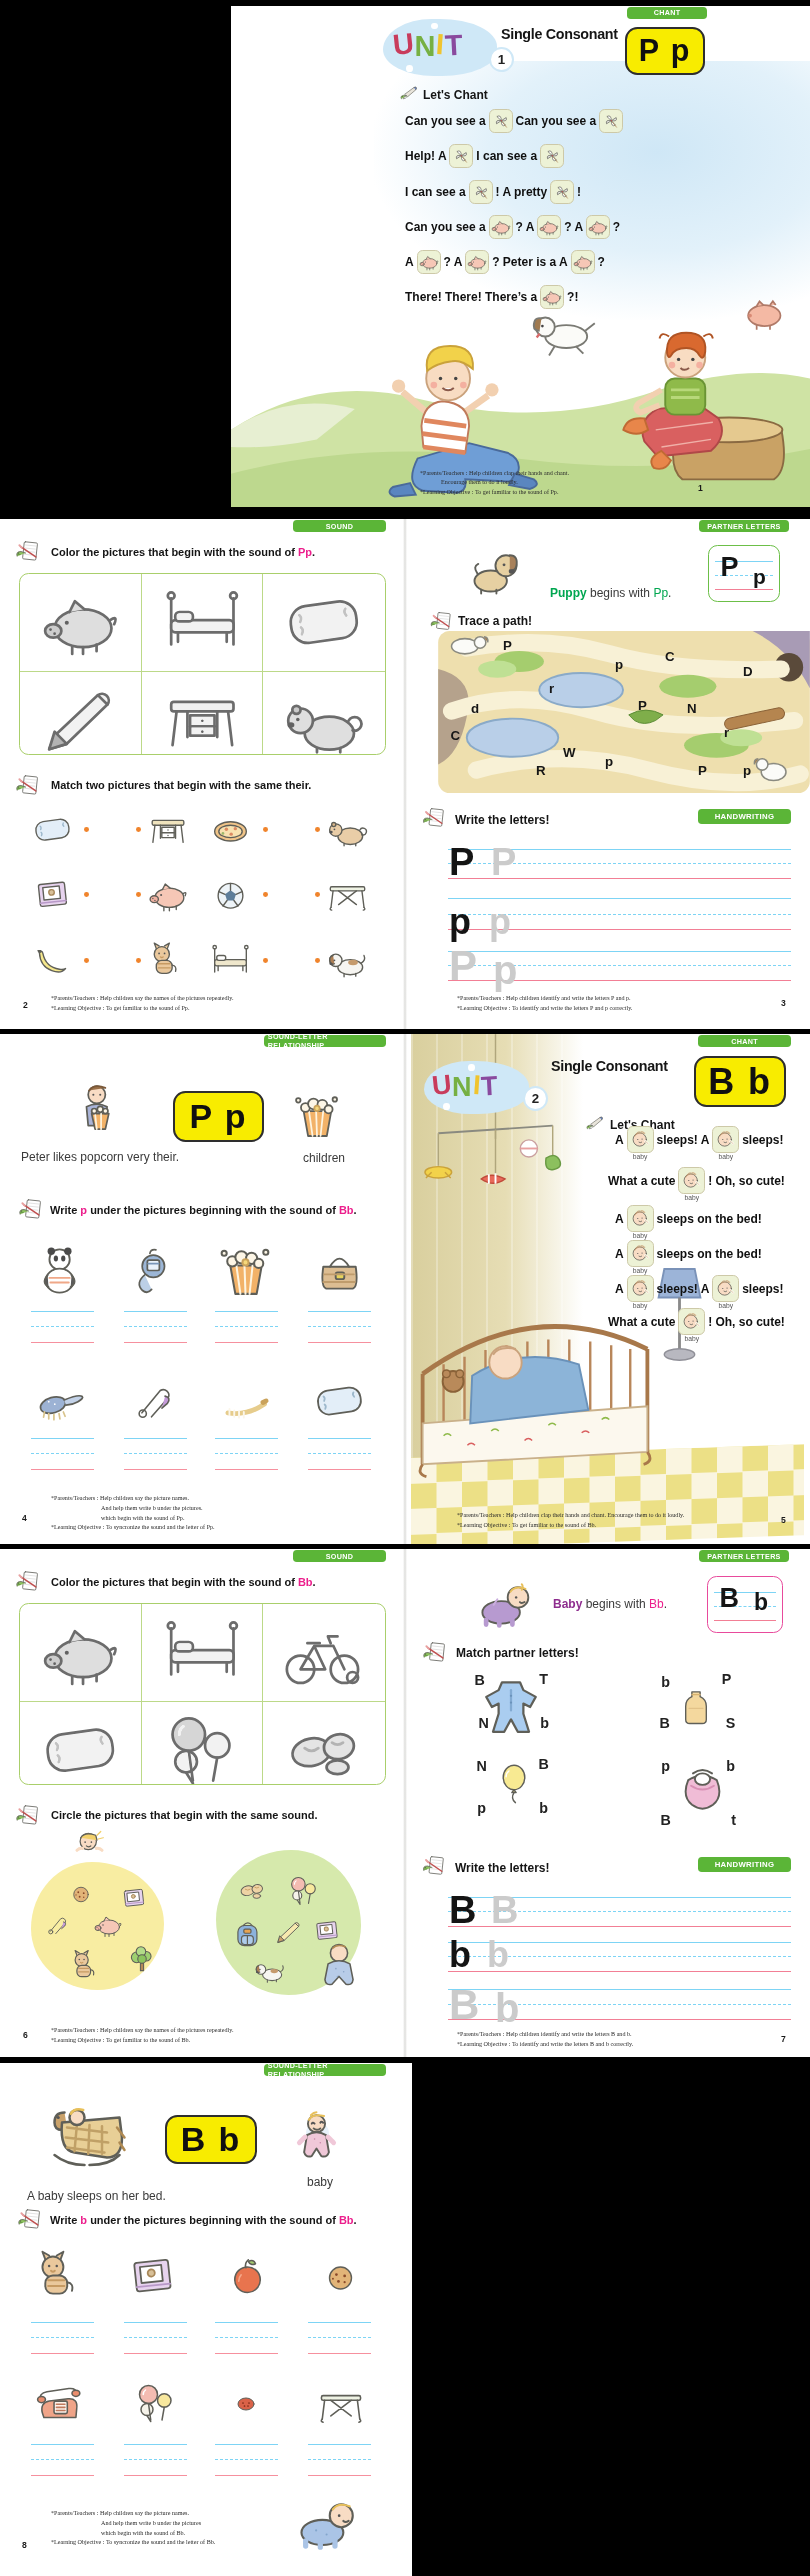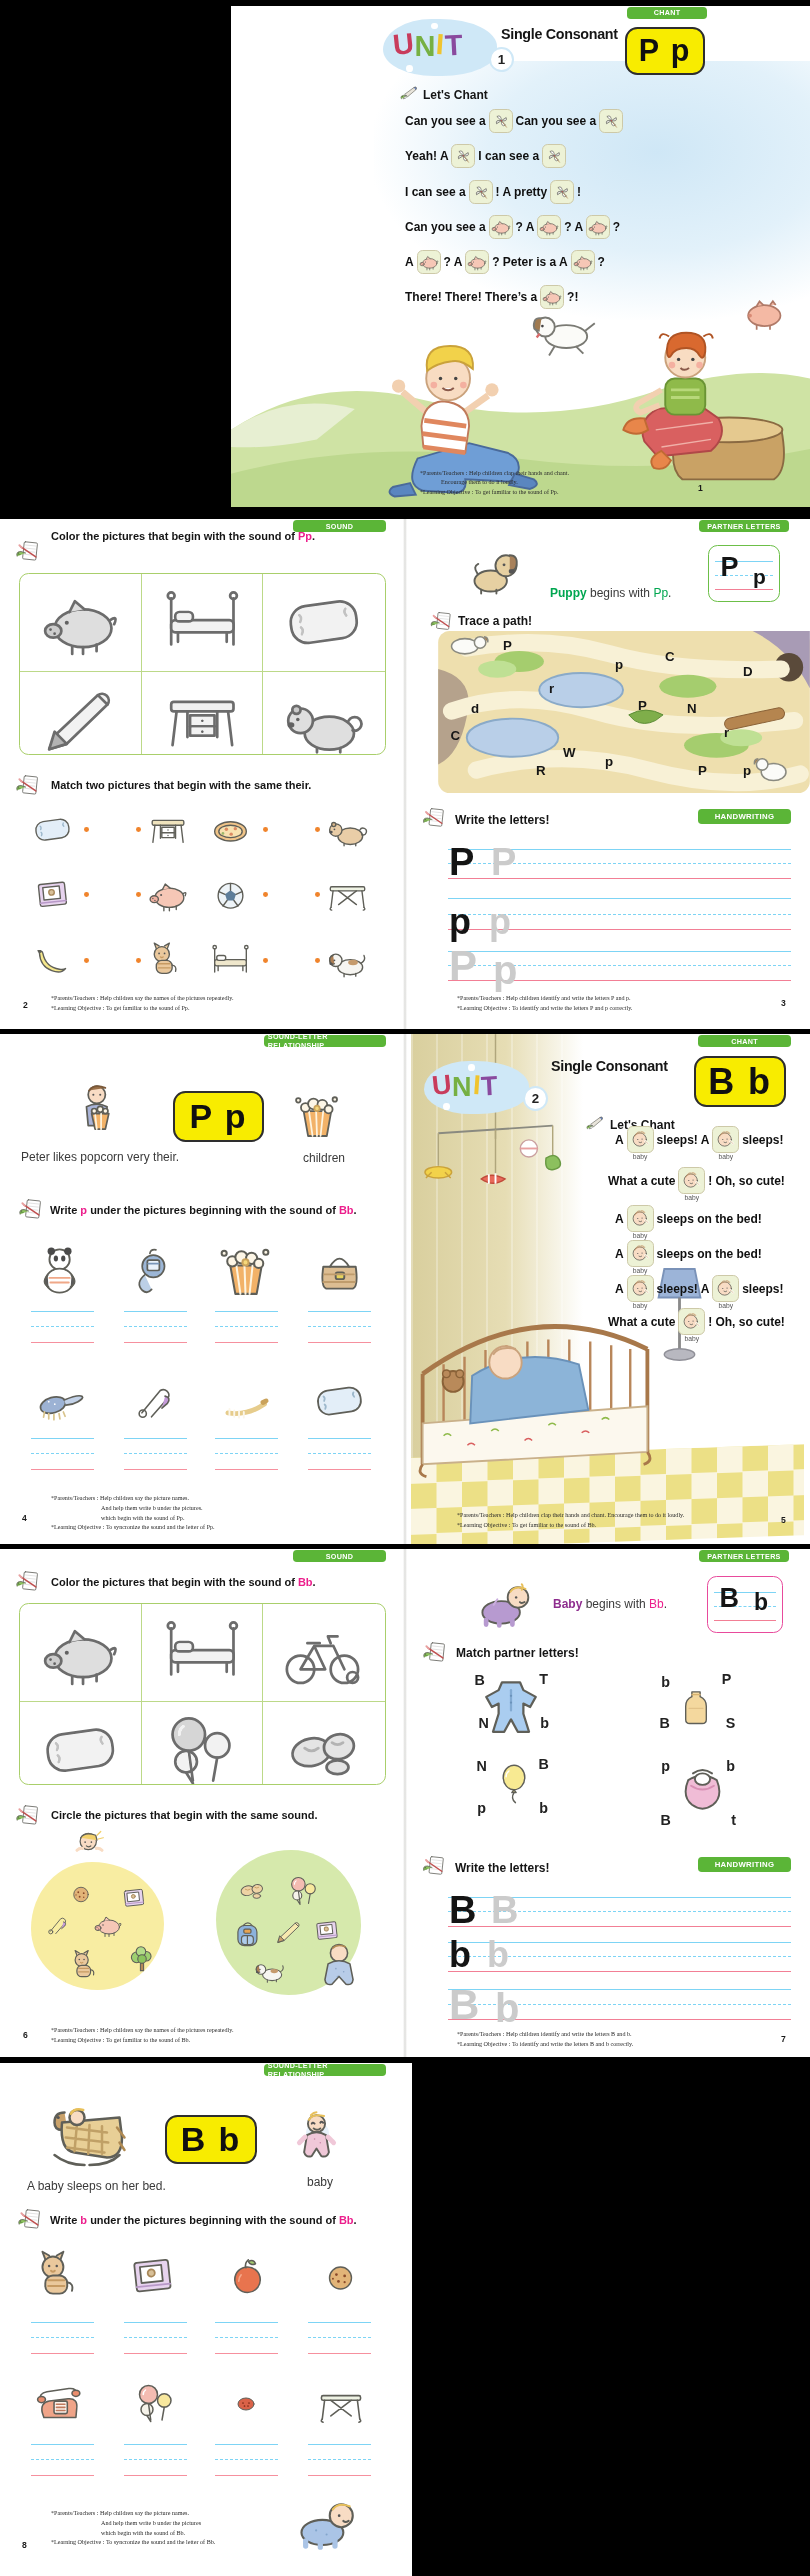--- a/index.html
+++ b/index.html
@@ -118,21 +118,21 @@
         <span class="tokw"><span class="tok"><svg viewBox="0 0 64 64" style="width:100%;height:100%;display:block" fill="none" stroke="#5f5f58" stroke-width="2" stroke-linecap="round" stroke-linejoin="round">
               <path d="M33 31L20 19q13-7 13 12z" fill="#fff"></path>
               <path d="M33 31l14-9q5 13-14 9z" fill="#e4e4e0"></path>
               <path d="M33 31l12 13q-13 7-12-13z" fill="#fff"></path>
               <path d="M33 31L19 40q-4-13 14-9z" fill="#e4e4e0"></path>
               <circle cx="33" cy="31" r="2" fill="#c45a5a" stroke="none"></circle>
               <path d="M35 34l13 16" stroke="#a87a4a"></path>
             </svg></span></span>
       </div>
     <div class="chant" style="left:174px;top:138px">
-        <span>Yeah! A </span>
+        <span>Help! A </span>
         <span class="tokw"><span class="tok"><svg viewBox="0 0 64 64" style="width:100%;height:100%;display:block" fill="none" stroke="#5f5f58" stroke-width="2" stroke-linecap="round" stroke-linejoin="round">
               <path d="M33 31L20 19q13-7 13 12z" fill="#fff"></path>
               <path d="M33 31l14-9q5 13-14 9z" fill="#e4e4e0"></path>
               <path d="M33 31l12 13q-13 7-12-13z" fill="#fff"></path>
               <path d="M33 31L19 40q-4-13 14-9z" fill="#e4e4e0"></path>
               <circle cx="33" cy="31" r="2" fill="#c45a5a" stroke="none"></circle>
               <path d="M35 34l13 16" stroke="#a87a4a"></path>
             </svg></span></span>
         <span> I can see a </span>
         <span class="tokw"><span class="tok"><svg viewBox="0 0 64 64" style="width:100%;height:100%;display:block" fill="none" stroke="#5f5f58" stroke-width="2" stroke-linecap="round" stroke-linejoin="round">
@@ -327,21 +327,21 @@
               <rect x="20" y="8" width="34" height="44" rx="3" fill="#fff"></rect>
               <path d="M24 16h26M24 24h26M24 32h26M24 40h18" stroke="#dcdcdc"></path>
             </g>
             <path d="M4 44q-4-12 10-12l12 4" fill="#8cc05e"></path>
             <circle cx="8" cy="36" r="1.3" fill="#333" stroke="none"></circle>
             <path d="M6 40h6" stroke="#5a8a3a"></path>
             <path d="M14 20L52 46" stroke="#c05050" stroke-width="4"></path>
             <path d="M10 16l6 6" stroke="#e8a0a0" stroke-width="5"></path>
           </svg>
         </span>
-      <div class="instr" style="left:51px;top:11px">
+      <div class="instr" style="left:51px;top:27px">
         <span>Color the pictures that begin with the sound of </span><span class="pink">Pp</span><span>.</span>
       </div>
       <div class="grid">
         <div class="cell lineart">
             <svg viewBox="0 0 64 64" style="width:100%;height:100%;display:block" fill="none" stroke="#5f5f58" stroke-width="2" stroke-linecap="round" stroke-linejoin="round">
               <ellipse cx="34" cy="36" rx="21" ry="14" fill="#f6c7b6"></ellipse>
               <path d="M24 24l4-8 7 6" fill="#f6c7b6"></path>
               <ellipse cx="12" cy="38" rx="6" ry="5" fill="#f1b2a2"></ellipse>
               <circle cx="10" cy="37" r="1" fill="#555" stroke="none"></circle>
               <circle cx="13" cy="40" r="1" fill="#555" stroke="none"></circle>
@@ -1392,21 +1392,21 @@
           <circle cx="32" cy="18" r="9" fill="#f8dcc4"></circle>
           <path d="M24 14q4-7 16-4M26 9q3-3 6-3" stroke="#e8c05a"></path>
           <path d="M27 18q1-2 3 0M36 17q1-2 3 0" stroke="#555"></path>
           <path d="M29 23q3 3 7 0"></path>
           <path d="M22 30q10-6 20 0l3 18q-2 6-8 4l-5-8-5 8q-6 2-8-4z" fill="#f0c8d8"></path>
           <path d="M20 32l-6 6M44 32l6 6" stroke="#f0c8d8" stroke-width="5"></path>
           <circle cx="30" cy="34" r="0.8" fill="#c888a8" stroke="none"></circle>
           <circle cx="36" cy="38" r="0.8" fill="#c888a8" stroke="none"></circle>
         </svg>
       </div>
-    <div class="sent" style="left:27px;top:116px">A baby sleeps on her bed.</div>
+    <div class="sent" style="left:27px;top:126px">A baby sleeps on her bed.</div>
     <div class="sent" style="left:307px;top:112px">baby</div>
     <span class="icn" style="left:14.3px;top:144px;width:32px;height:25px">
         <svg viewBox="0 0 64 64" style="width:100%;height:100%;display:block" fill="none" stroke="#5f5f58" stroke-width="2" stroke-linecap="round" stroke-linejoin="round">
           <g transform="rotate(6 32 32)">
             <rect x="20" y="8" width="34" height="44" rx="3" fill="#fff"></rect>
             <path d="M24 16h26M24 24h26M24 32h26M24 40h18" stroke="#dcdcdc"></path>
           </g>
           <path d="M4 44q-4-12 10-12l12 4" fill="#8cc05e"></path>
           <circle cx="8" cy="36" r="1.3" fill="#333" stroke="none"></circle>
           <path d="M6 40h6" stroke="#5a8a3a"></path>

